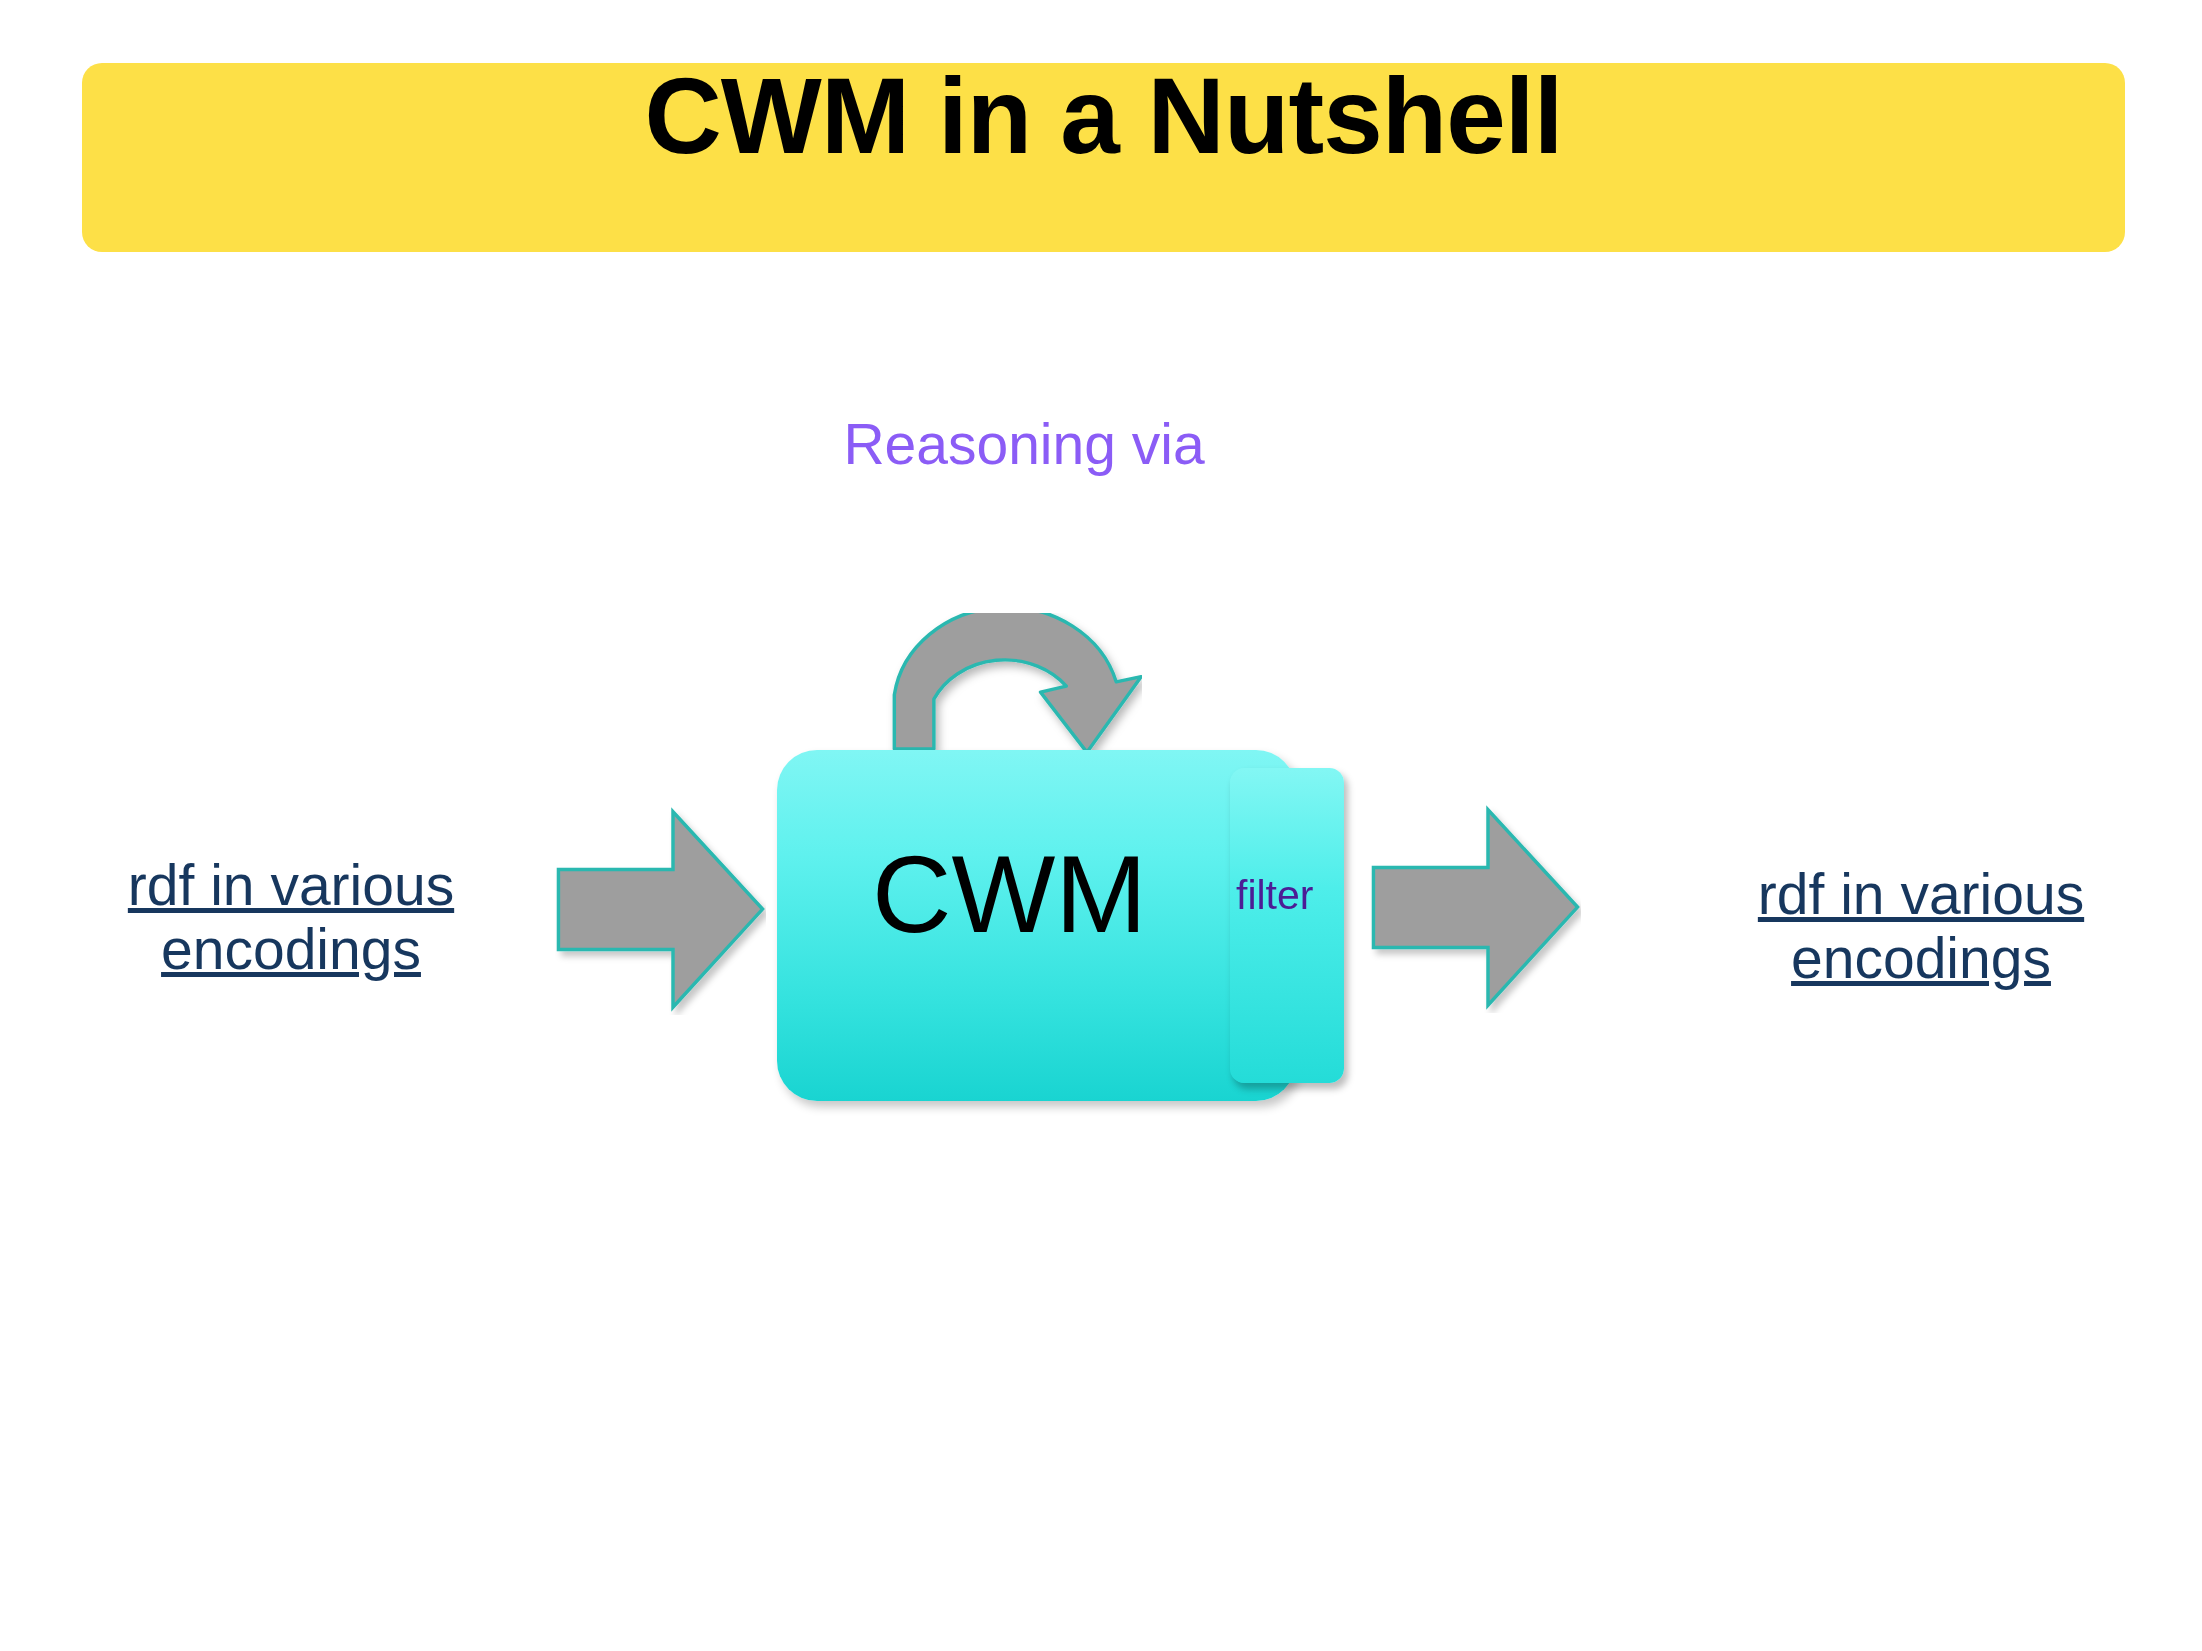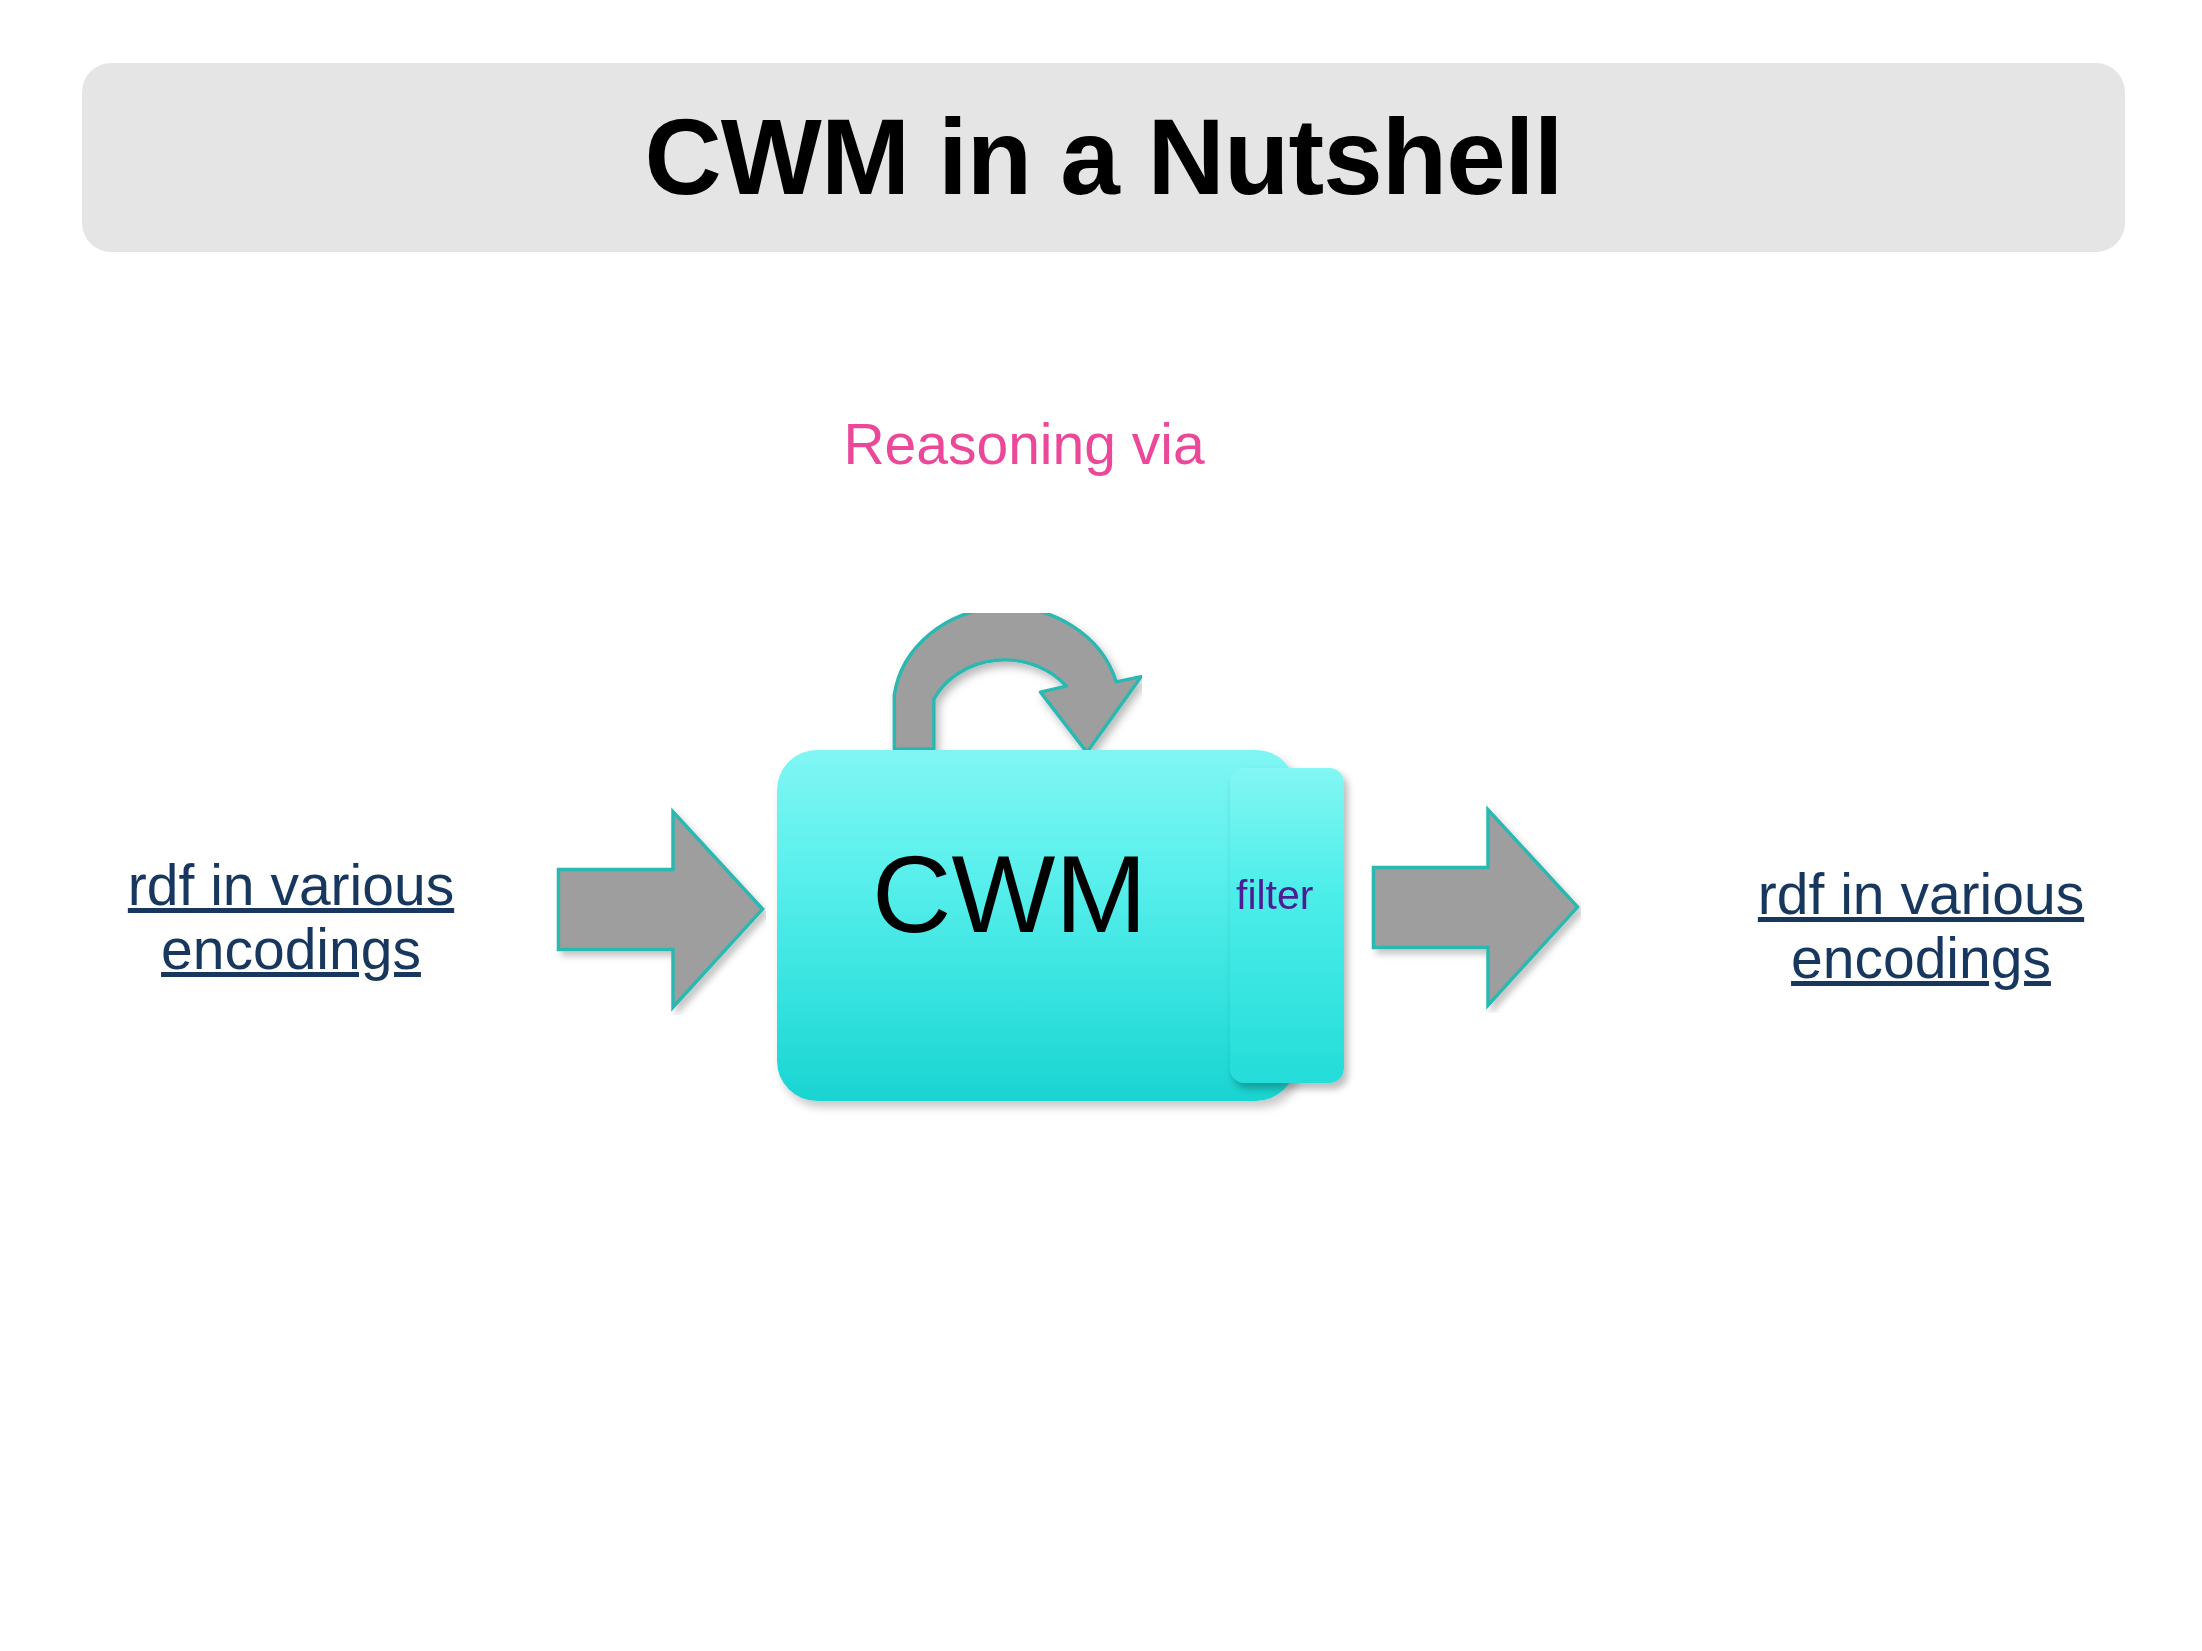--- a/index.html
+++ b/index.html
@@ -19,44 +19,44 @@
     overflow: hidden;
   }
 
   
   #title-banner {
     position: absolute;
     left: 82px;
     top: 63px;
     width: 2043px;
     height: 189px;
-    background: #e5e5e5;
-    border-radius: 29px;
+    background: #fde047;
+    border-radius: 20px;
     display: flex;
-    align-items: center;
+    align-items: flex-start;
     justify-content: center;
   }
   #title-text {
     font-family: "Liberation Sans", sans-serif;
     font-weight: bold;
     font-size: 107px;
     line-height: 1;
     color: #000000;
     letter-spacing: -0.9px;
     white-space: nowrap;
   }
 
   
   #reasoning-caption {
     position: absolute;
     left: 740px;
     top: 413px;
     width: 568px;
     text-align: center;
-    color: #ec4899;
+    color: #8b5cf6;
     font-size: 57px;
     line-height: 1.10;
     font-family: "Liberation Sans", sans-serif;
   }
   #reasoning-caption .cap-line { display: block; }
 
   
   #loop-arrow {
     position: absolute;
     left: 884px;

